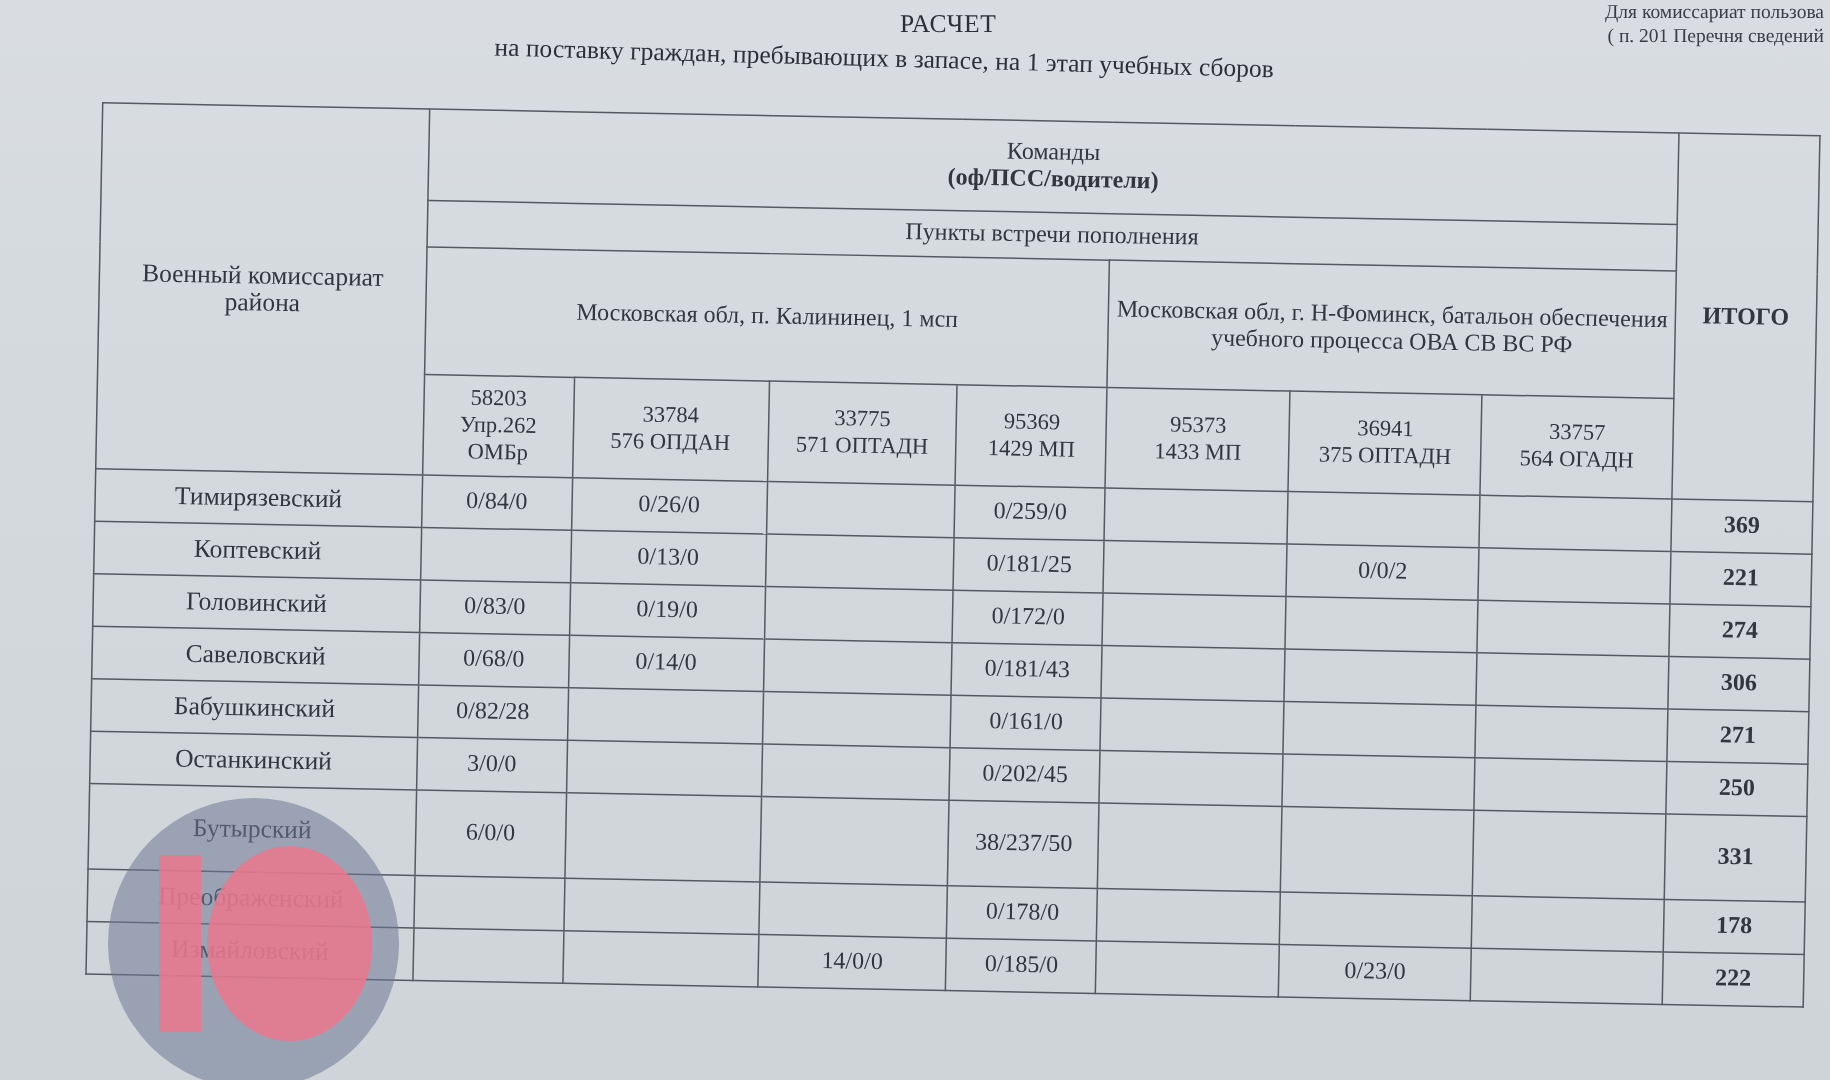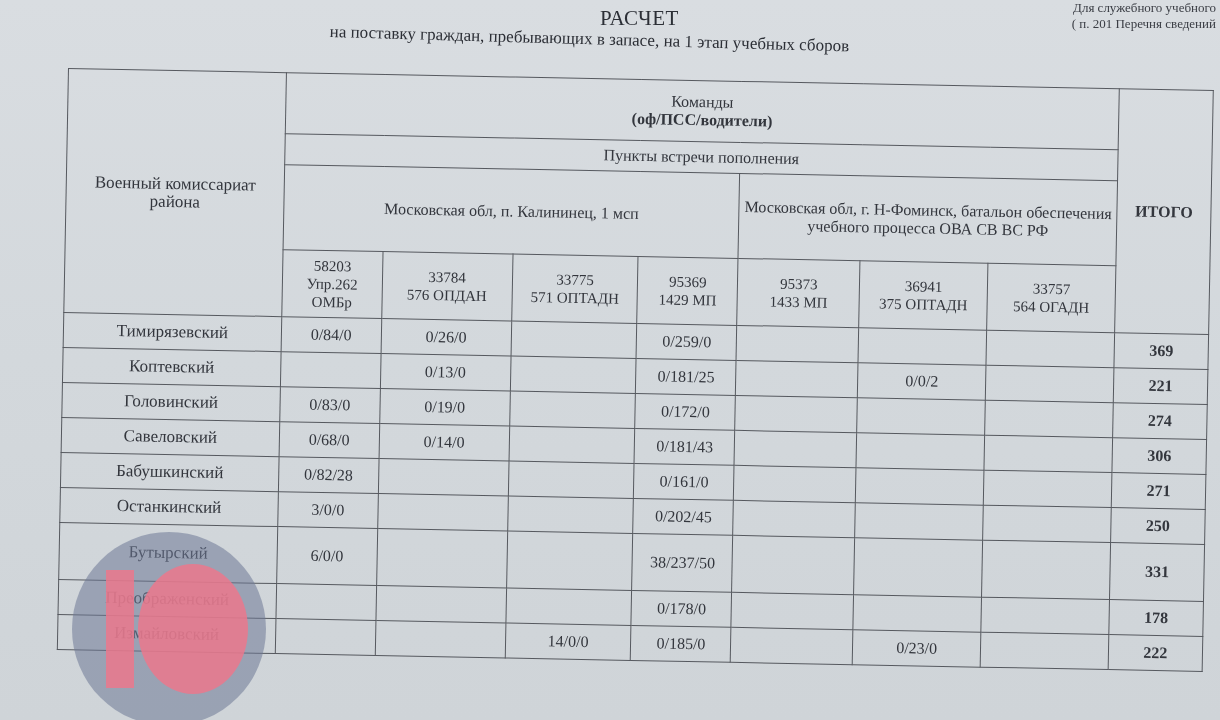--- a/index.html
+++ b/index.html
@@ -1,19 +1,19 @@
 <!DOCTYPE html>
 <html><head>
 <meta charset="utf-8">
 <style>
   html,body{margin:0;padding:0;}
   body{width:1220px;height:720px;overflow:hidden;background:#c9ced3;font-family:"Liberation Serif","DejaVu Serif",serif;color:#2c2f36;}
   .page{position:absolute;left:0;top:0;width:1220px;height:720px;background:linear-gradient(180deg,#d9dde1 0%,#d3d8dc 50%,#cfd4d8 100%);}
   .classif{position:absolute;right:4px;top:0;font-size:13px;line-height:16px;text-align:right;color:#3a3d44;}
-  .title{position:absolute;left:600px;top:6px;font-size:21px;letter-spacing:0.5px;}
+  .title{position:absolute;left:600px;top:6px;font-size:17px;letter-spacing:0.5px;}
   .subtitle{position:absolute;left:330px;top:22px;font-size:17px;transform:rotate(1.6deg);transform-origin:left top;}
   table.grid{position:absolute;left:68px;top:68px;width:1146px;border-collapse:collapse;transform:rotate(1.1deg);transform-origin:left top;font-size:16px;}
   table.grid td{border:1px solid #56595f;text-align:center;vertical-align:middle;padding:0 2px;line-height:18px;color:#33363d;}
   .h-main{height:60px;}
   .h-sub{height:30px;}
   .h-loc{height:84px;}
   .h-unit{height:66px;font-size:15px;}
   tr.row td{height:34px;}
   tr.row td.tall{height:56px;}
   .total{font-weight:bold;text-align:right;padding-right:10px;}
@@ -21,21 +21,21 @@
   .district{font-size:17px;}
   .watermark{position:absolute;left:72px;top:532px;width:194px;height:194px;border-radius:50%;background:rgba(110,120,150,0.55);}
   .watermark .bar{position:absolute;left:34px;top:38px;width:28px;height:118px;background:rgba(235,120,140,0.85);}
   .watermark .disc{position:absolute;left:66px;top:32px;width:110px;height:130px;border-radius:50%;background:rgba(235,120,140,0.85);}
 </style>
 </head>
 <body>
 
 <div class="page">
   <div class="classif">
-    <div>Для служебного учебного</div>
+    <div>Для комиссариат пользова</div>
     <div>( п. 201 Перечня сведений</div>
   </div>
   <div class="title">РАСЧЕТ</div>
   <div class="subtitle">на поставку граждан, пребывающих в запасе, на 1 этап учебных сборов</div>
 
   <table class="grid">
     <colgroup>
       <col style="width:218px">
         <col style="width:100px">
         <col style="width:130px">

